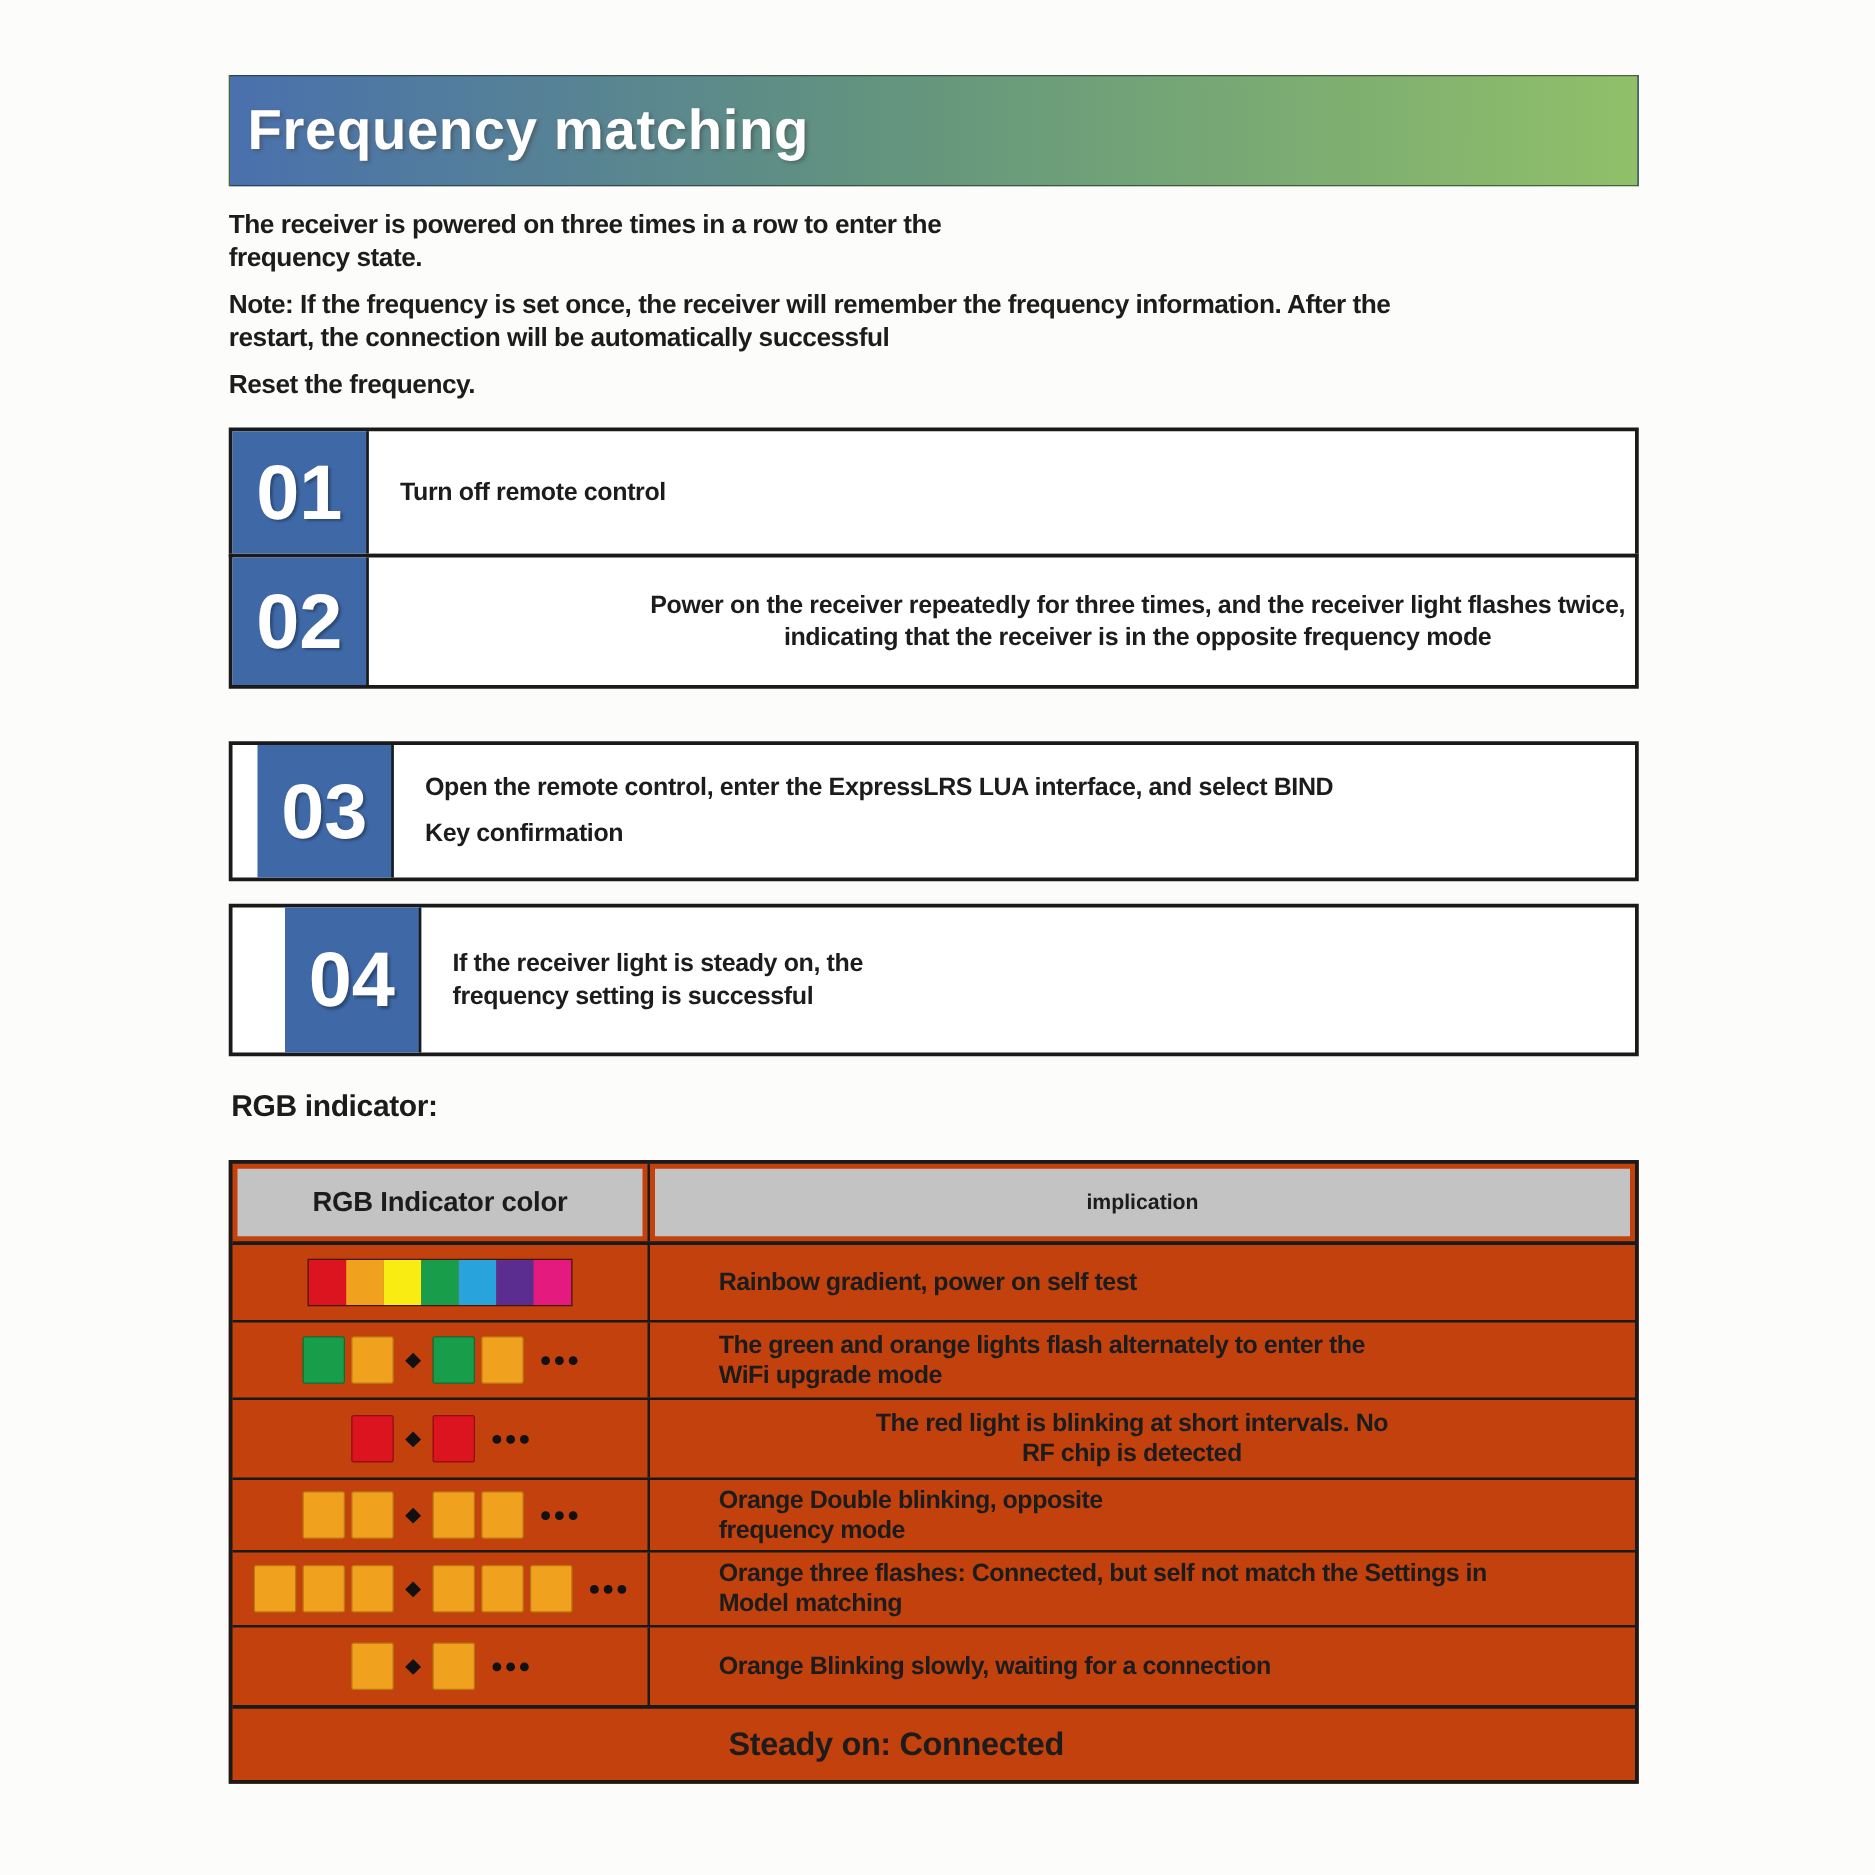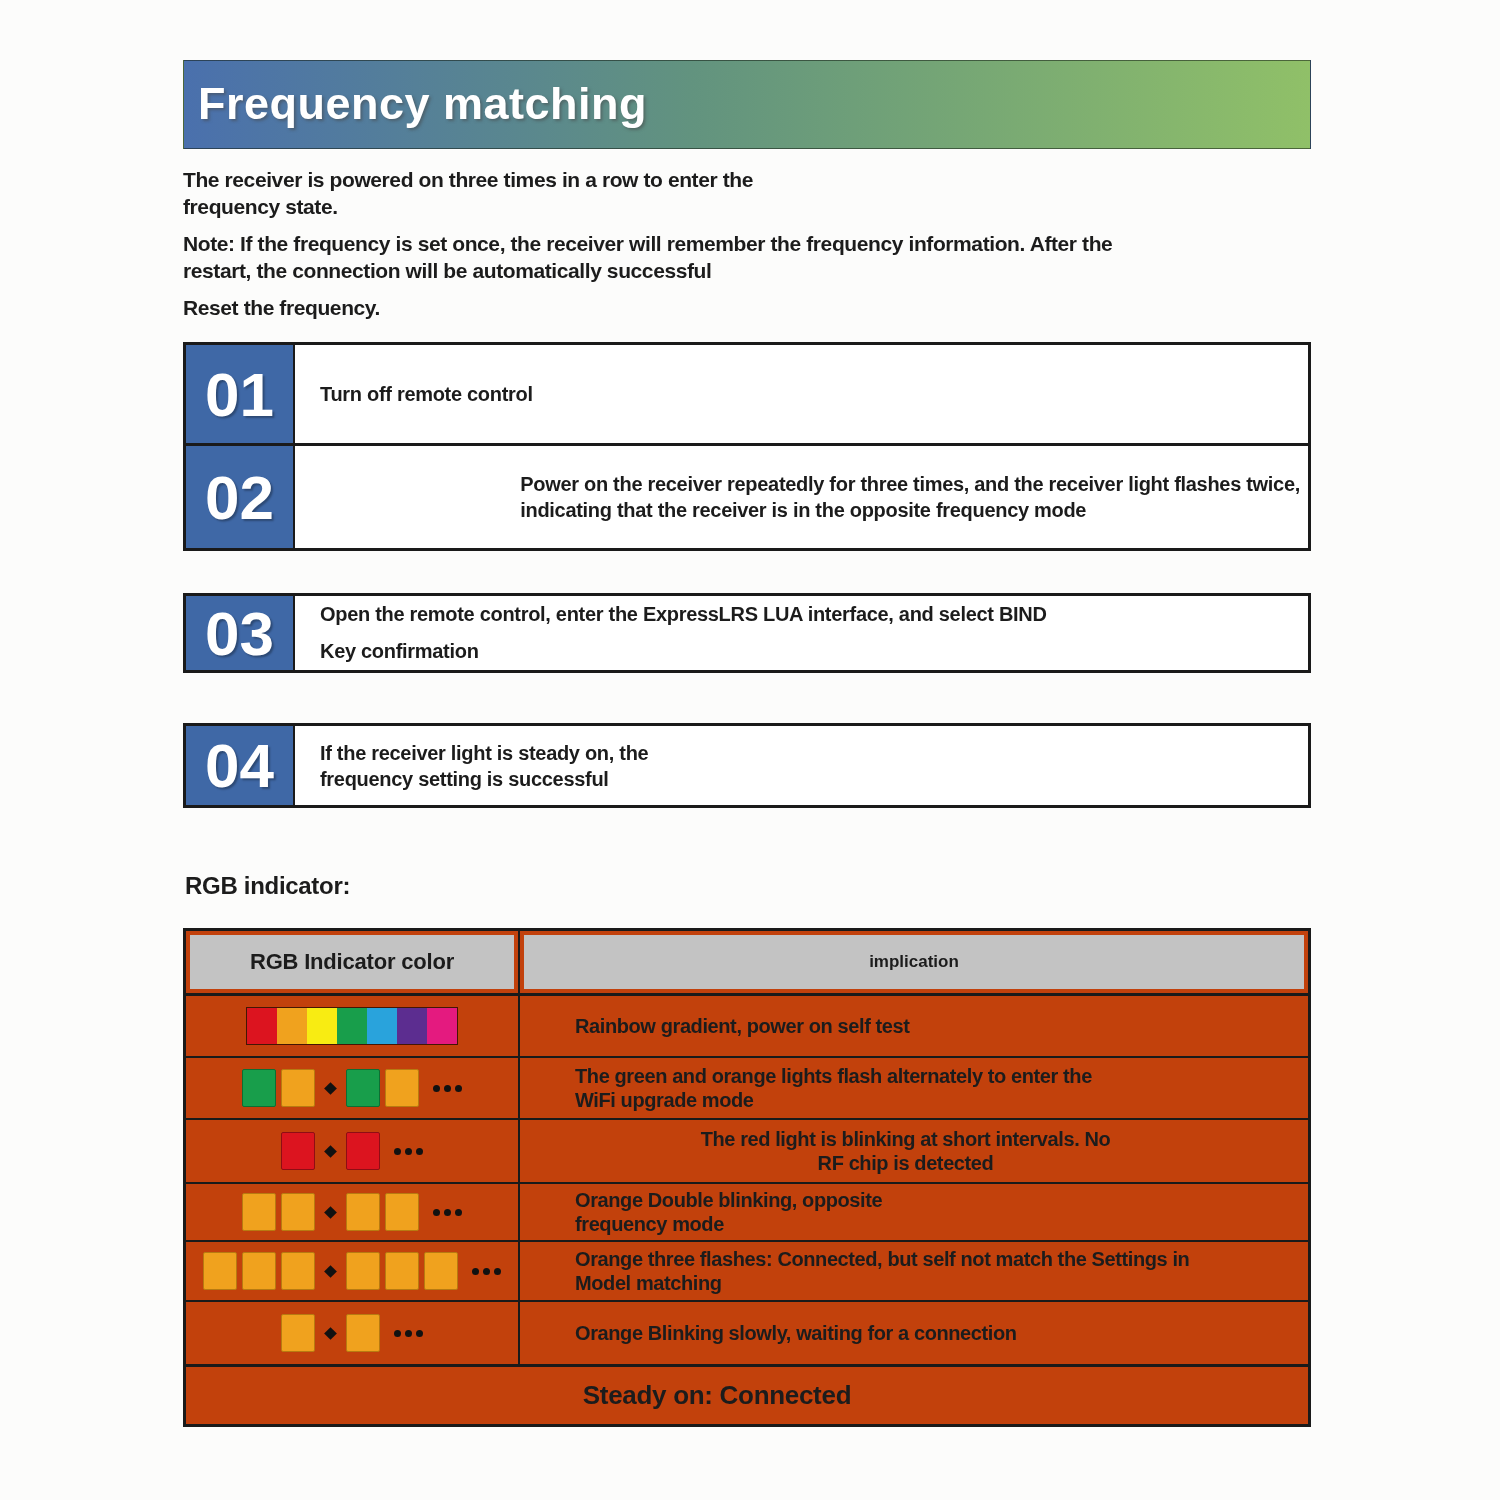--- a/index.html
+++ b/index.html
@@ -65,27 +65,27 @@
   .step-text{
     flex:1;
     display:flex;align-items:center;
     padding:0 8px 0 25px;
     font-size:20px;
     font-weight:700;
     letter-spacing:-.3px;
     line-height:1.3;
     white-space:pre-line;
   }
-  .step-right .step-text{justify-content:flex-end;text-align:left;}
+  .step-right .step-text{justify-content:flex-end;text-align:center;}
   .step-tall .step-text{line-height:1.85;}
 
   #step1{top:342px;height:104px;}
   #step2{top:443px;height:108px;}
-  #step3{top:593px;height:80px;}
-  #step4{top:723px;height:85px;}
+  #step3{top:593px;height:112px;padding-left:20px;}
+  #step4{top:723px;height:122px;padding-left:42px;}
 
   
   .rgb-label{
     left:185px; top:872px;
     font-size:24px;font-weight:700;letter-spacing:-.3px;
   }
   .rgb-table{
     left:183px; top:928px; width:1128px;
     border:3px solid var(--border-col);
     box-sizing:border-box;

